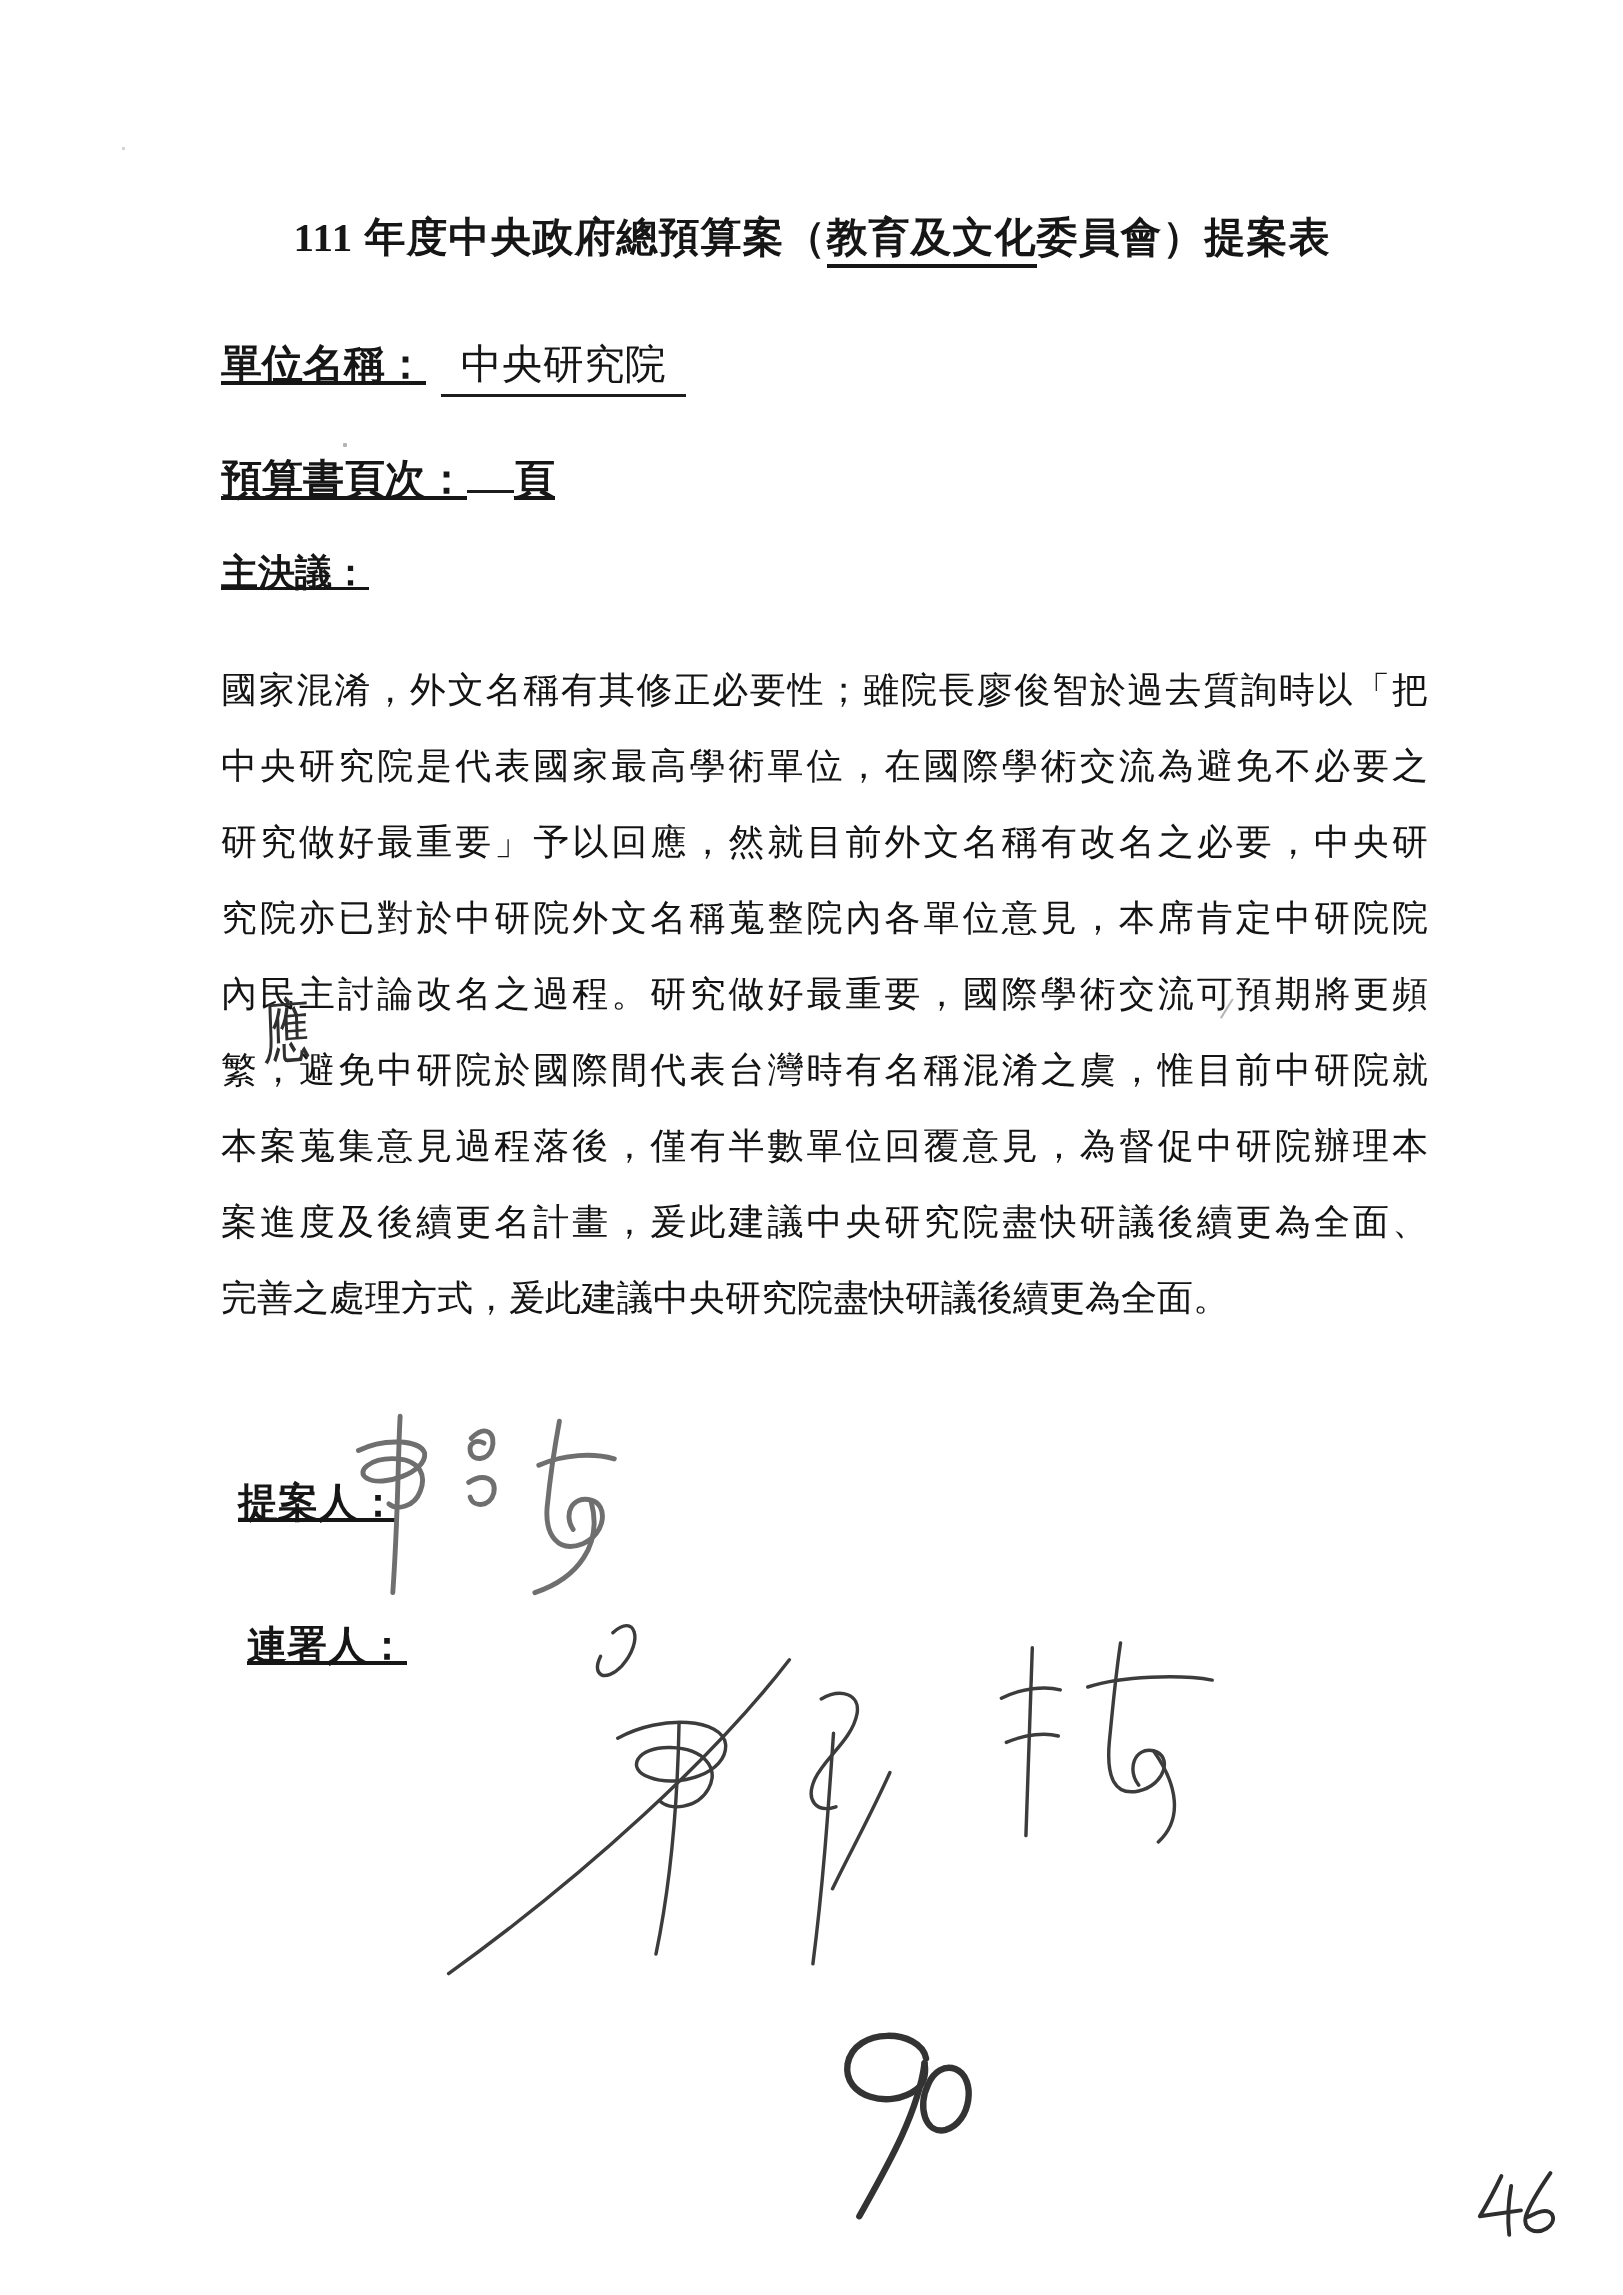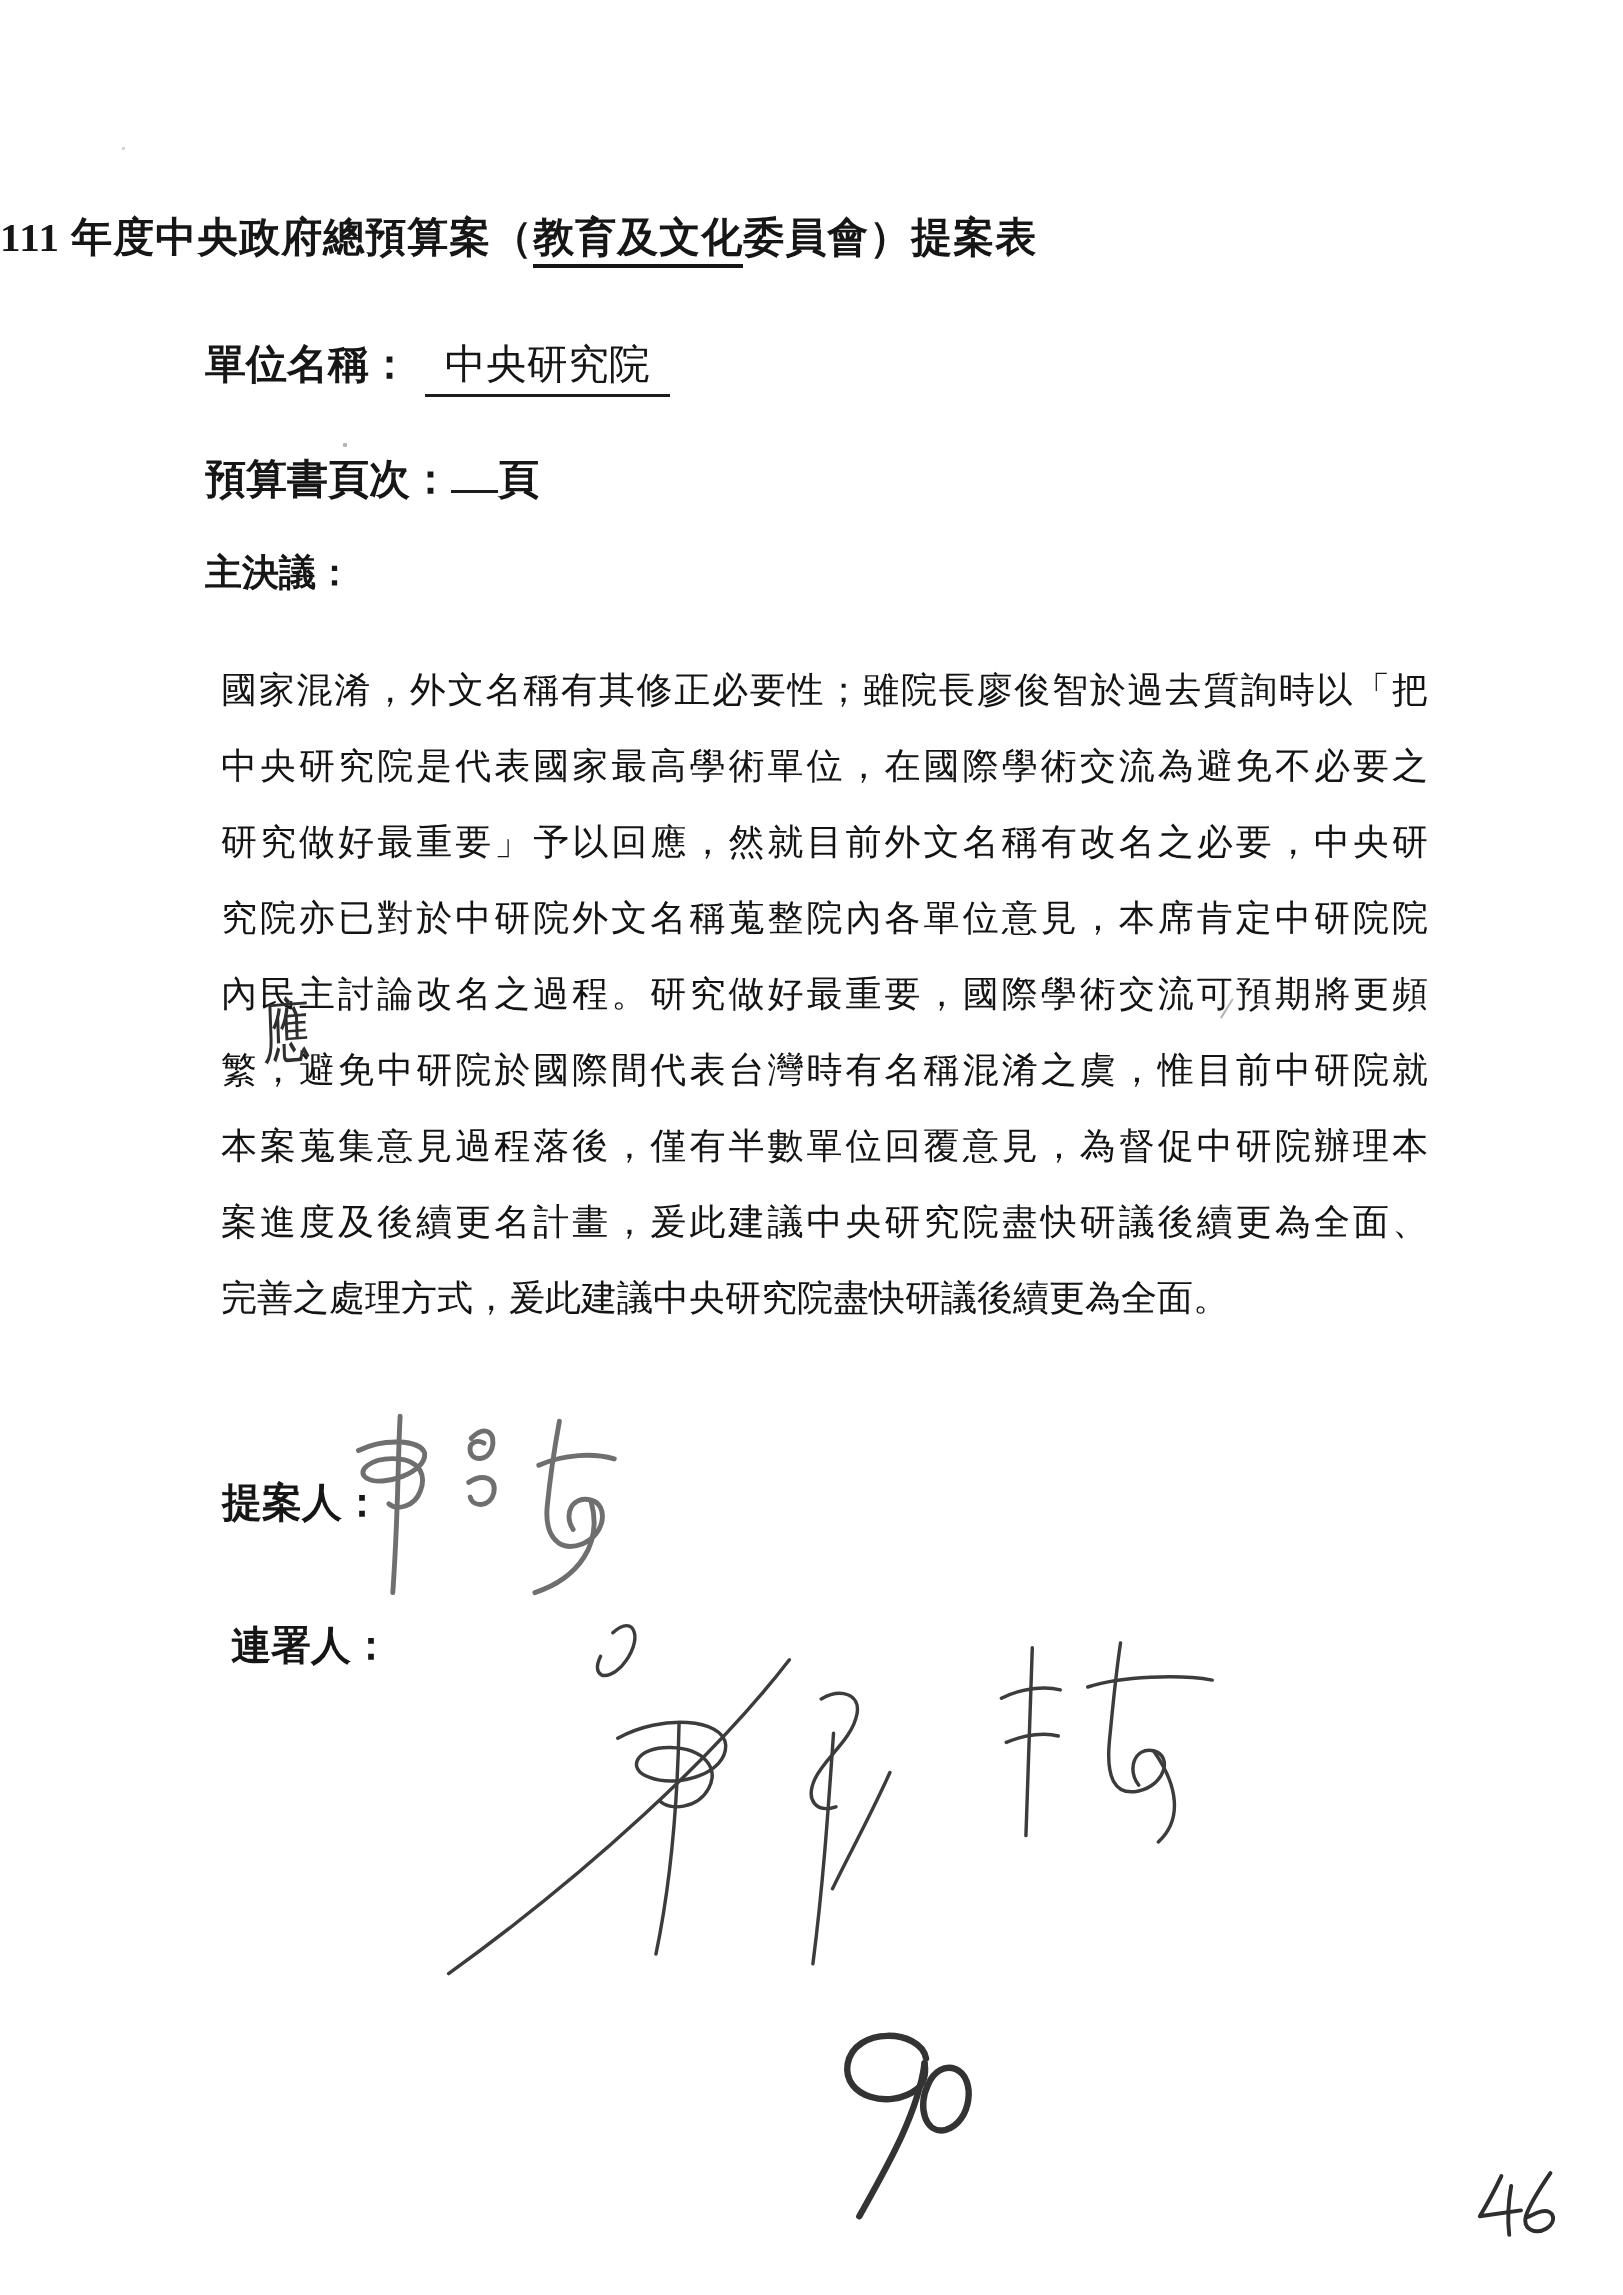--- a/index.html
+++ b/index.html
@@ -7,34 +7,35 @@
     position:relative;
     width:1624px;height:2295px;
     background:#ffffff;
     overflow:hidden;
     font-family:"Liberation Serif","DejaVu Serif",serif;
     color:#161616;
   }
   
   .doc-title{
     position:absolute;left:0;top:210px;width:1624px;
-    text-align:left;
+    text-align:center;
     font-size:41px;font-weight:bold;
     letter-spacing:1px;
     white-space:nowrap;
   }
   .doc-title .u{
     border-bottom:4.9px solid #161616;
     padding-bottom:3.9px;
   }
   
   .field-row{
-    position:absolute;left:205px;
+    position:absolute;left:221px;
     font-size:41px;font-weight:bold;
     white-space:nowrap;
+    text-decoration:underline;
   }
   .row-unit{top:337px;}
   .row-page{top:449px;}
   .row-resolution{top:548px;font-size:37px;}
   .row-proposer{top:1475px;font-size:40px;margin-left:17px;}
   .row-cosigner{top:1618px;font-size:40px;margin-left:26px;}
   .unit-value{
     display:inline-block;
     min-width:245px;
     margin-left:14.7px;

